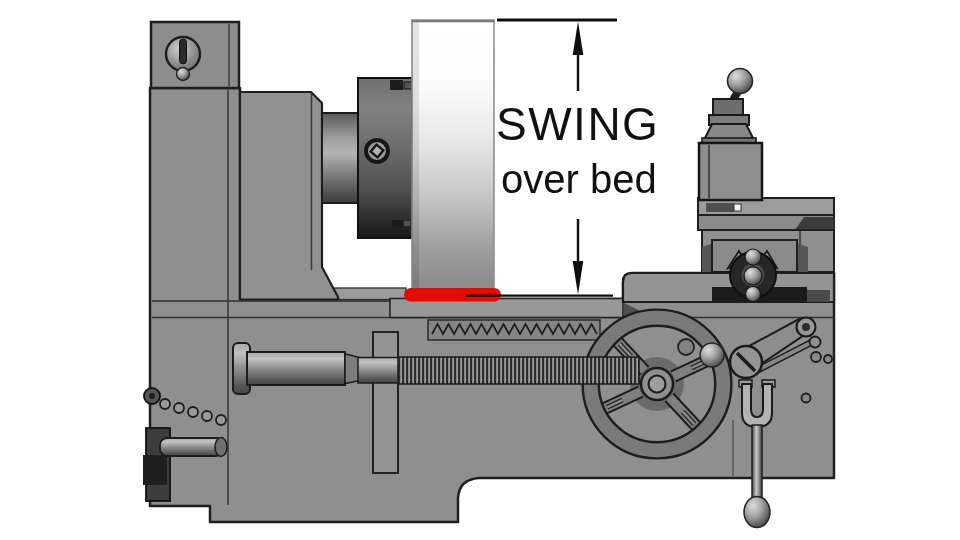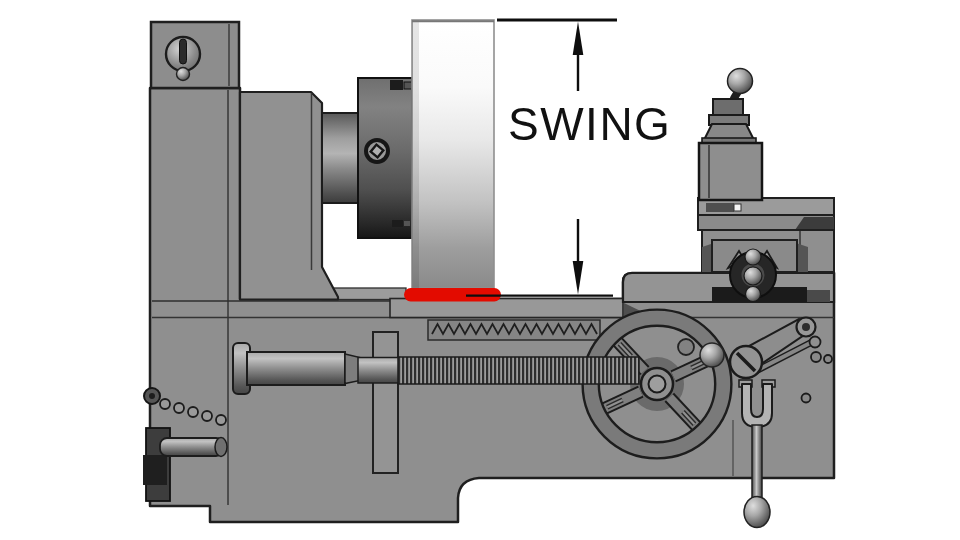--- a/index.html
+++ b/index.html
@@ -1,19 +1,19 @@
 <!DOCTYPE html>
 <html><head>
 <meta charset="utf-8">
 <style>
   html,body{margin:0;padding:0;background:#fff;}
   .stage{position:relative;width:960px;height:540px;background:#ffffff;overflow:hidden;
          font-family:"Liberation Sans",sans-serif;}
   .stage svg{position:absolute;left:0;top:0;}
-  .dim-label{position:absolute;color:#111;white-space:nowrap;line-height:1;padding-left:12px;}
+  .dim-label{position:absolute;color:#111;white-space:nowrap;line-height:1;}
   #swing-label{left:496px;top:101px;font-size:46px;letter-spacing:1.5px;}
   #overbed-label{left:501px;top:159px;font-size:40px;}
 </style>
 </head>
 <body>
 
 <div class="stage">
 <svg width="960" height="540" viewBox="0 0 960 540">
   <defs>
     <linearGradient id="gDisc" x1="0" y1="0" x2="0" y2="1">
@@ -236,13 +236,14 @@
       <polygon points="578,21.5 572.7,55 583.3,55" fill="#0e0e0e"></polygon>
     </g>
     <g>
       <line x1="578" y1="219" x2="578" y2="262" stroke="#0e0e0e" stroke-width="2.4"></line>
       <polygon points="578,294.5 572.7,261 583.3,261" fill="#0e0e0e"></polygon>
     </g>
   </g>
 </svg>
 
 <div class="dim-label" id="swing-label">SWING</div>
+<div class="dim-label" id="overbed-label">over bed</div>
 </div>
 
 </body></html>

